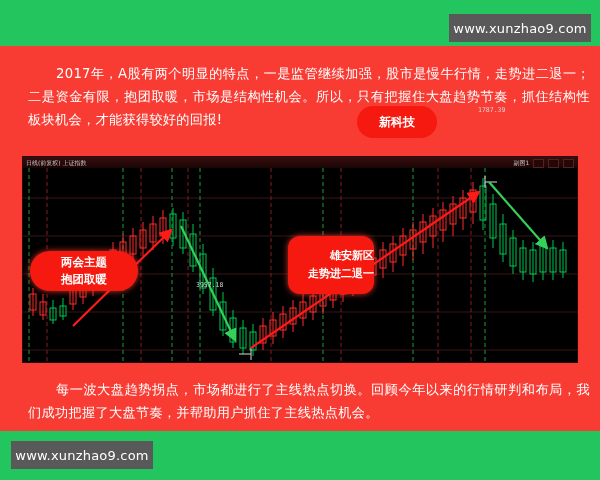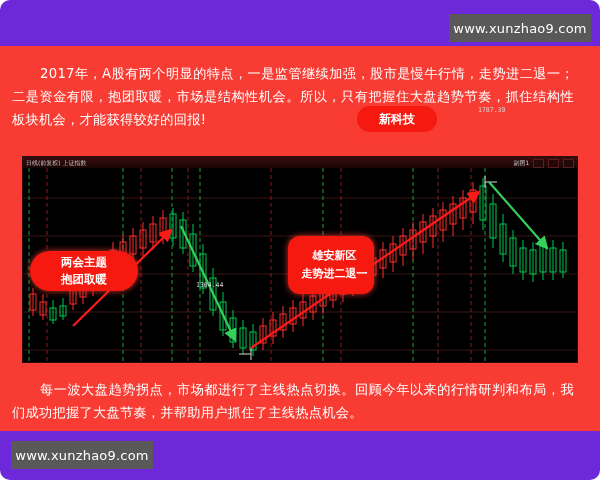--- a/index.html
+++ b/index.html
@@ -5,23 +5,22 @@
   html, body {
     margin: 0;
     padding: 0;
     background: #ffffff;
   }
   #page {
     position: relative;
     width: 600px;
     height: 480px;
     overflow: hidden;
-    background: #6d28d9;
+    background: #22c55e;
     font-family: "DejaVu Sans", "Liberation Sans", sans-serif;
-    border-radius: 10px;
   }
 
   
   .watermark {
     position: absolute;
     background: #595959;
     color: #ffffff;
     font-size: 13px;
     letter-spacing: .2px;
     display: flex;
@@ -36,21 +35,21 @@
   #poster {
     position: absolute;
     left: 0; top: 46px;
     width: 600px; height: 385px;
     background: #f93c33;
   }
 
   
   .para {
     position: absolute;
-    left: 12px;
+    left: 28px;
     width: 562px;
     color: #ffffff;
     font-size: 13.2px;
     line-height: 23px;
     text-align: justify;
     letter-spacing: .3px;
     font-family: "DejaVu Sans", "Liberation Sans", sans-serif;
   }
   #para-top    { top: 16px; text-indent: 28px; }
   #para-bottom { top: 332px; text-indent: 28px; }
@@ -116,42 +115,42 @@
     align-items: center;
     justify-content: center;
     text-align: center;
     box-shadow: 0 0 6px rgba(249,60,51,.85);
     font-family: "DejaVu Sans", "Liberation Sans", sans-serif;
   }
   .bubble span { display:block; white-space: nowrap; }
 
   #bubble-tech {
     left: 357px; top: 60px;
-    width: 80px; height: 26px;
+    width: 80px; height: 32px;
     font-size: 12px; font-weight: bold;
   }
   #bubble-twosessions {
     left: 30px; top: 205px;
     width: 108px; height: 40px;
     font-size: 11.5px; font-weight: bold;
     line-height: 17px;
     border-radius: 20px;
   }
   #bubble-xiongan {
     left: 288px; top: 190px;
     width: 86px; height: 58px;
     font-size: 11px; font-weight: bold;
     line-height: 18px;
     align-items: flex-start;
     padding-left: 7px;
     box-sizing: border-box;
     border-radius: 12px;
     text-align: left;
   }
-  #bubble-xiongan span { text-align: center; width: 100%; }
+  #bubble-xiongan span { text-align: right; width: 100%; }
 </style>
 </head>
 <body>
 
 <div id="page">
 
   <div class="watermark" id="wm-top">www.xunzhao9.com</div>
 
   <div id="poster">
 
@@ -346,21 +345,21 @@
             <line x1="50" y1="158" x2="148" y2="62" stroke="#ff1a1a" marker-end="url(#arrow-red)"></line>
             <line x1="158" y1="58" x2="212" y2="172" stroke="#35d05a" marker-end="url(#arrow-green)"></line>
             <line x1="228" y1="180" x2="456" y2="24" stroke="#ff1a1a" marker-end="url(#arrow-red)"></line>
             <line x1="466" y1="14" x2="524" y2="80" stroke="#35d05a" marker-end="url(#arrow-green)"></line>
           </g>
         </svg>
       </div>
     </div>
 
     <div class="price-label" id="price-high">1787.39</div>
-    <div class="price-label" id="price-low">1304.44</div>
+    <div class="price-label" id="price-low">3957.18</div>
 
     <div class="bubble" id="bubble-tech">
       <span>新科技</span>
     </div>
 
     <div class="bubble" id="bubble-twosessions">
       <span>两会主题</span>
       <span>抱团取暖</span>
     </div>
 

